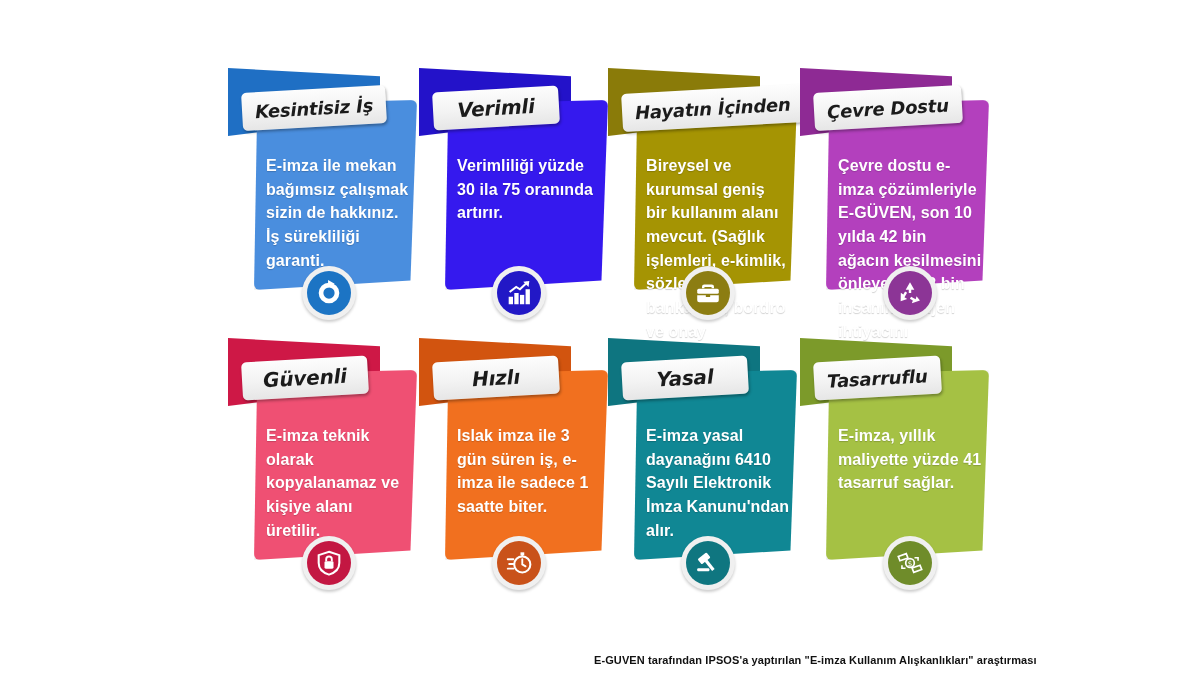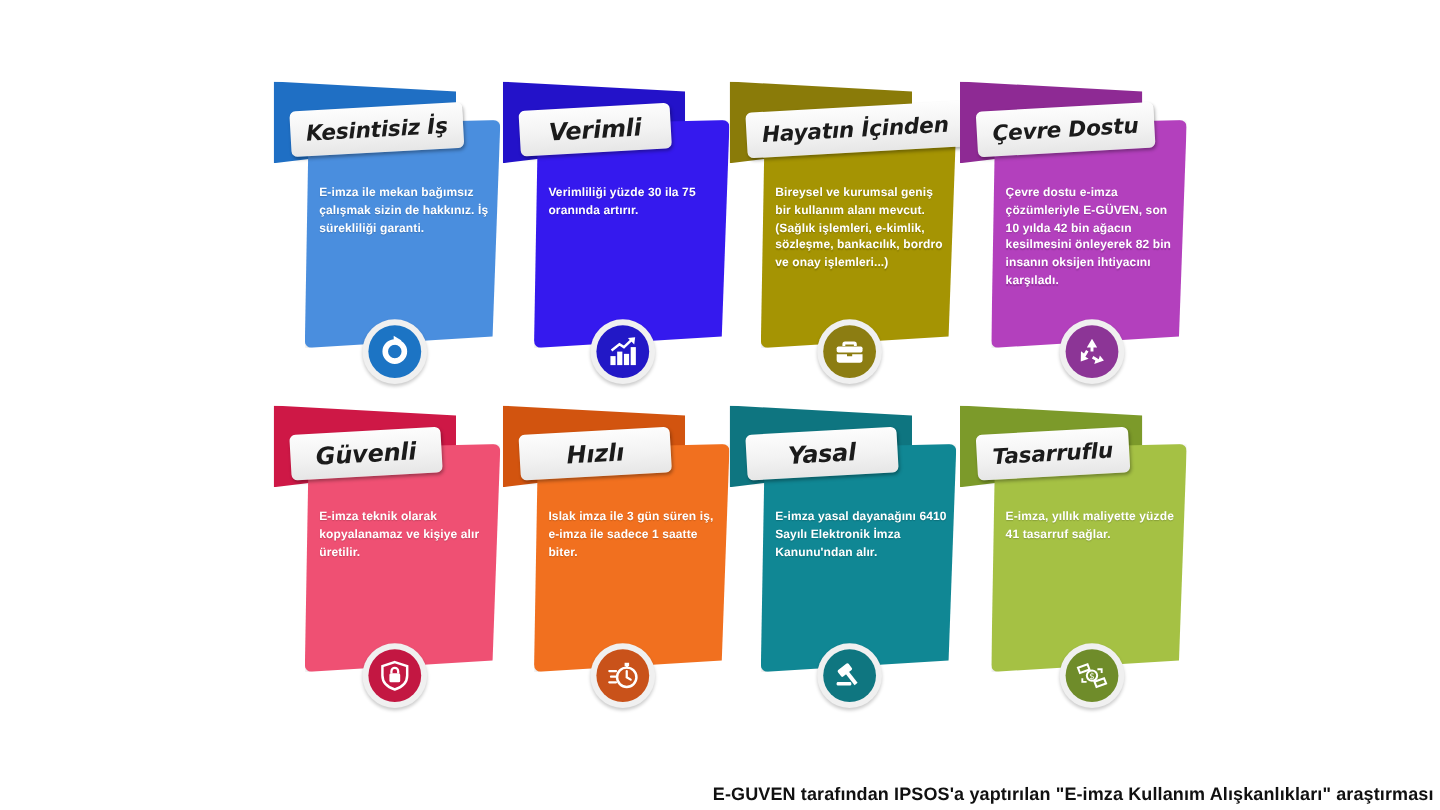--- a/index.html
+++ b/index.html
@@ -20,21 +20,21 @@
   }
   
   .body-shape{
     position:absolute;left:26px;top:32px;width:163px;height:190px;
     clip-path:polygon(2% 2%, 100% 0%, 96% 95%, 0% 100%);
     border-radius:6px;
     filter:drop-shadow(2px 3px 3px rgba(0,0,0,.22));
   }
   .desc{
     position:absolute;left:38px;top:86px;width:144px;
-    color:#ffffff;font-size:10px;line-height:1.48;
+    color:#ffffff;font-size:16px;line-height:1.48;
     font-weight:bold;letter-spacing:.1px;
     text-shadow:0 1px 1px rgba(0,0,0,.18);
   }
   
   .plate{
     position:absolute;left:14px;top:21px;
     min-width:126px;height:38px;
     background:linear-gradient(180deg,#fdfdfd 0%,#f3f3f3 52%,#e6e6e6 100%);
     border-radius:5px;
     box-shadow:1px 2px 3px rgba(0,0,0,.33);
@@ -58,21 +58,21 @@
     display:flex;align-items:center;justify-content:center;
   }
   .badge .disc{
     width:44px;height:44px;border-radius:50%;
     display:flex;align-items:center;justify-content:center;
   }
   .badge svg{display:block;}
 
   .footer{
     position:absolute;left:594px;top:654px;
-    font-size:15px;color:#111;font-weight:bold;
+    font-size:11px;color:#111;font-weight:bold;
     letter-spacing:.1px;white-space:nowrap;
   }
 </style>
 </head>
 <body style="background: rgb(255, 255, 255);">
 
 <div id="board">
     <div class="card" style="left: 228px; top: 68px;">
       <div class="ribbon" style="background: rgb(31, 111, 196);"></div>
       <div class="body-shape" style="background: rgb(74, 142, 222);"></div>
@@ -140,21 +140,21 @@
         <path d="M16 4.5 L20.6 12.4 L17.3 12.4 L17.3 16 L14.7 16 L14.7 12.4 L11.4 12.4 Z" fill="#ffffff"></path>
         <path d="M6.0 24.8 L6.2 15.7 L8.9 17.6 L10.7 14.5 L12.9 15.8 L10.1 20.6 L13.0 22.3 Z" fill="#ffffff"></path>
         <path d="M26.6 23.9 L18.0 27.0 L19.0 23.9 L15.9 22.1 L17.2 19.9 L22.0 22.7 L23.0 19.5 Z" fill="#ffffff"></path>
         <circle cx="16" cy="17.5" r="2.6" fill="none"></circle>
       </svg>
       </div>
     </div>
     <div class="card" style="left: 228px; top: 338px;">
       <div class="ribbon" style="background: rgb(206, 24, 70);"></div>
       <div class="body-shape" style="background: rgb(239, 80, 115);"></div>
-      <div class="desc">E-imza teknik olarak kopyalanamaz ve kişiye alır üretilir.</div>
+      <div class="desc">E-imza teknik olarak kopyalanamaz ve kişiye alanı üretilir.</div>
       <div class="plate">
         <span>Güvenli</span>
       </div>
     </div>
     <div class="badge" style="left: 302px; top: 536px;">
       <div class="disc" style="background: rgb(195, 23, 66);">
         <svg width="30" height="30" viewBox="0 0 32 32">
         <path d="M16 4 L27 7.6 V16 c0 6.4 -4.6 10.4 -11 12.4 C9.6 26.4 5 22.4 5 16 V7.6 Z" fill="none" stroke="#ffffff" stroke-width="2.2"></path>
         <path d="M13 14.2 v-2.1 a3 3 0 0 1 6 0 v2.1" fill="none" stroke="#ffffff" stroke-width="2"></path>
         <rect x="11.2" y="14" width="9.6" height="8" rx="1.4" fill="#ffffff"></rect>

